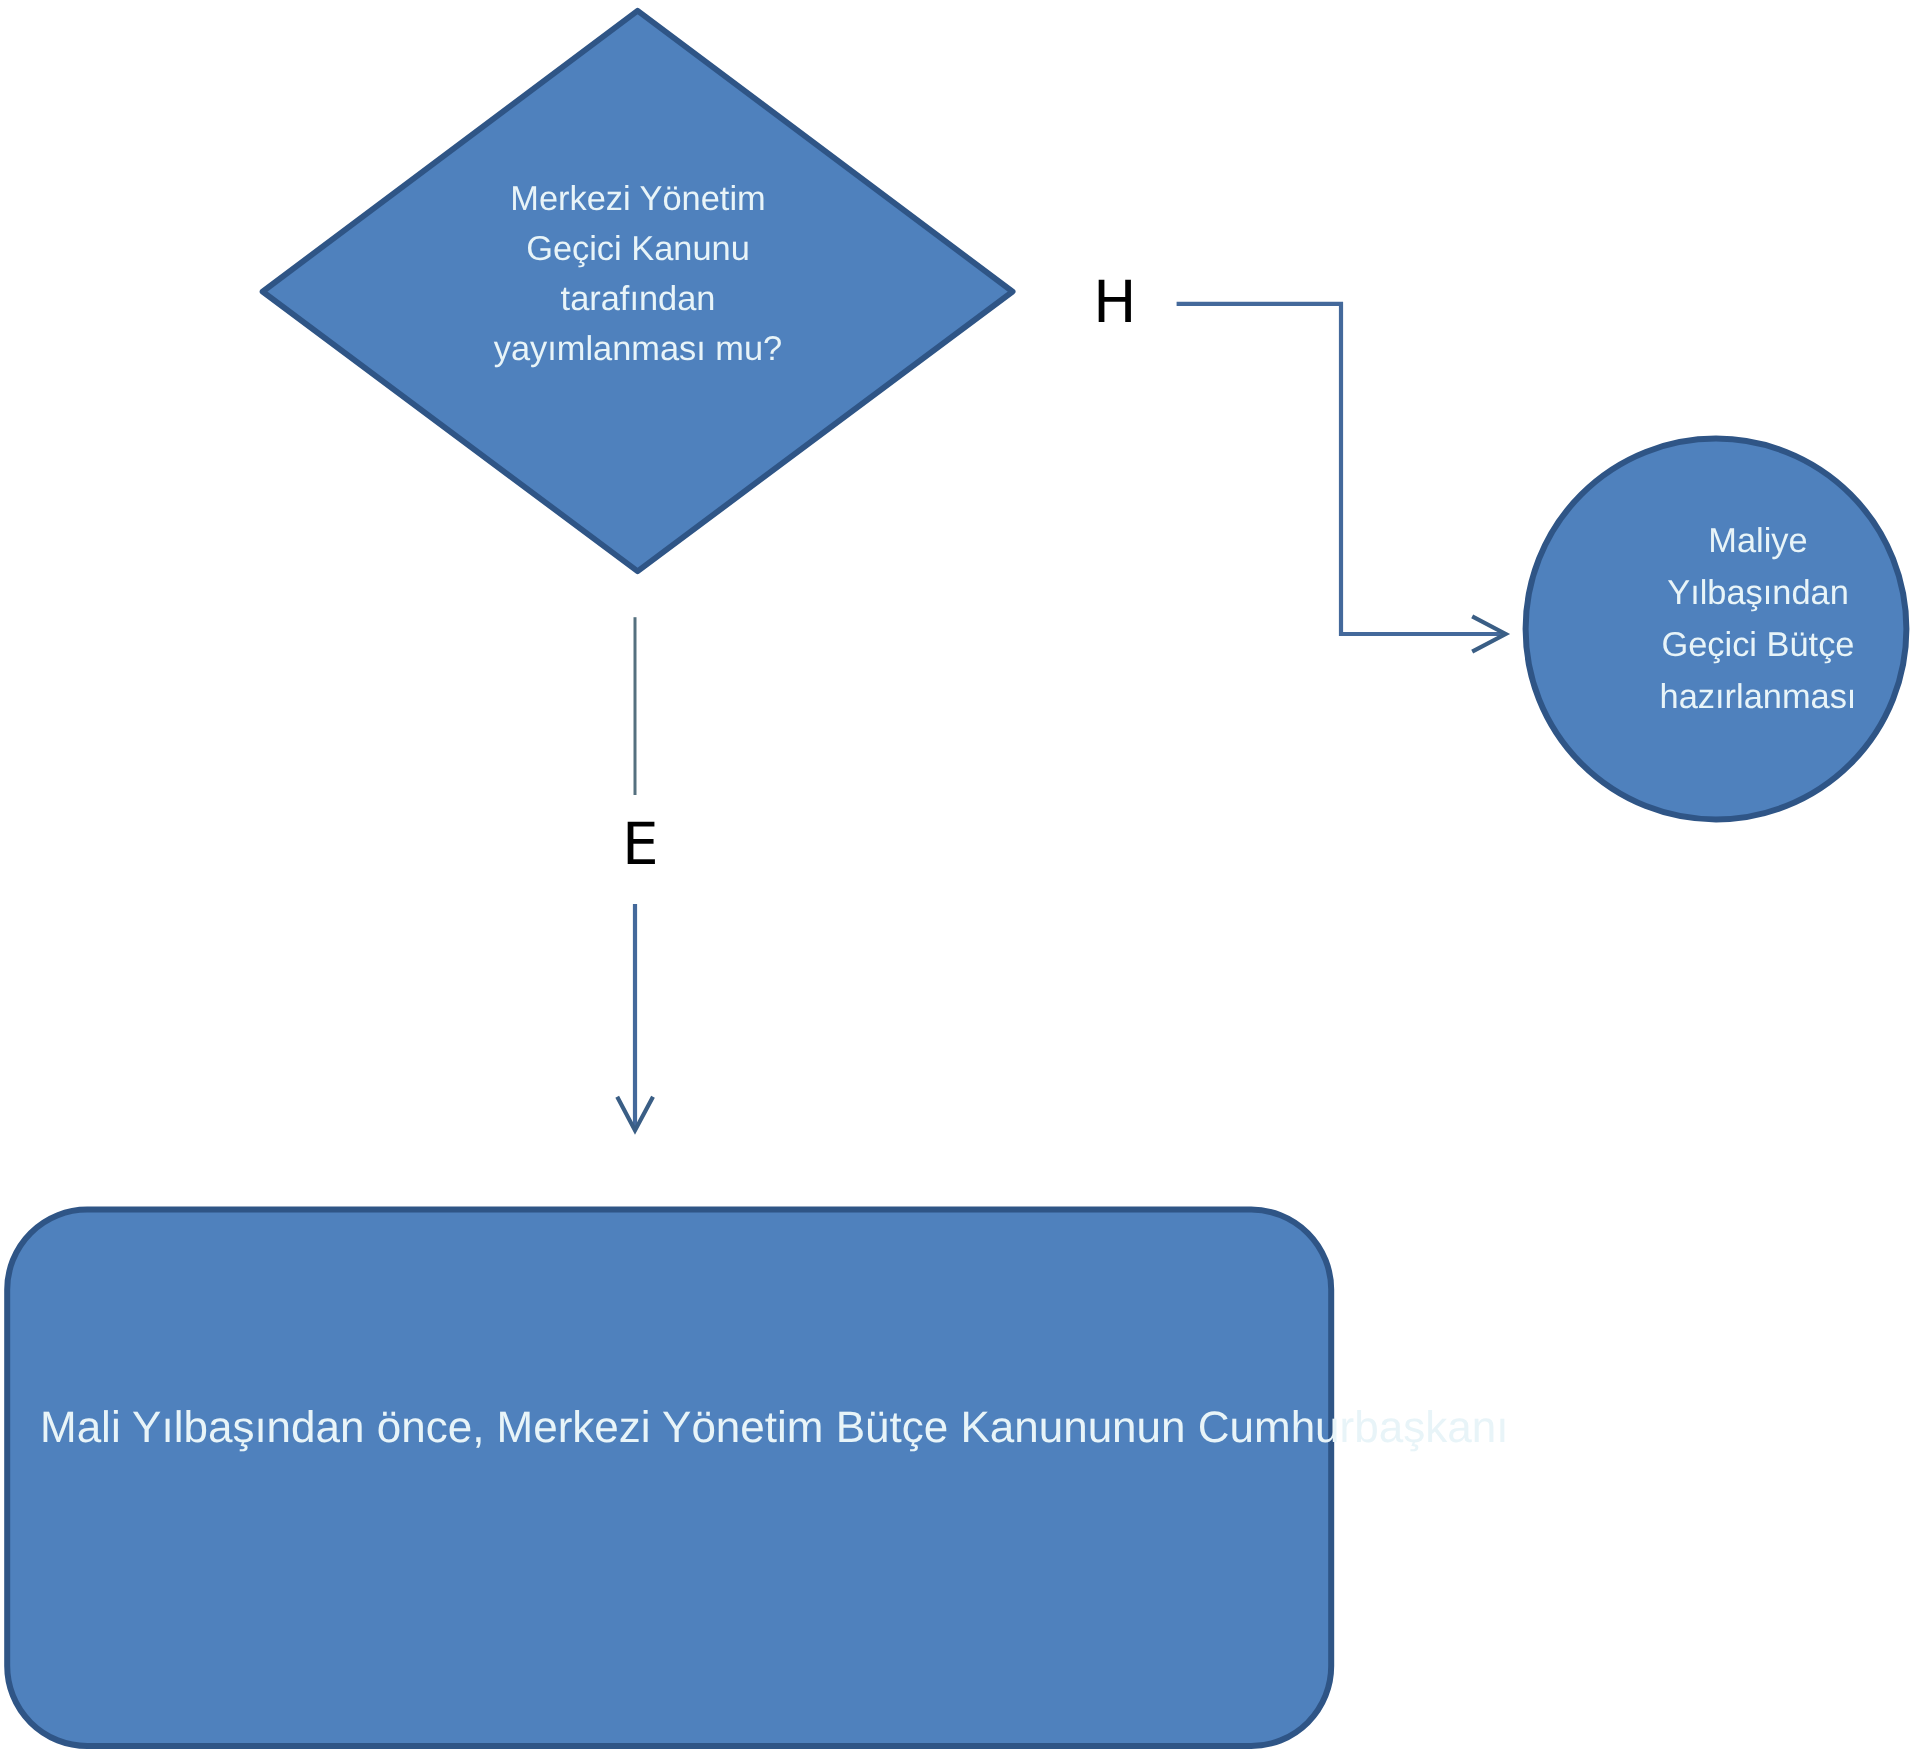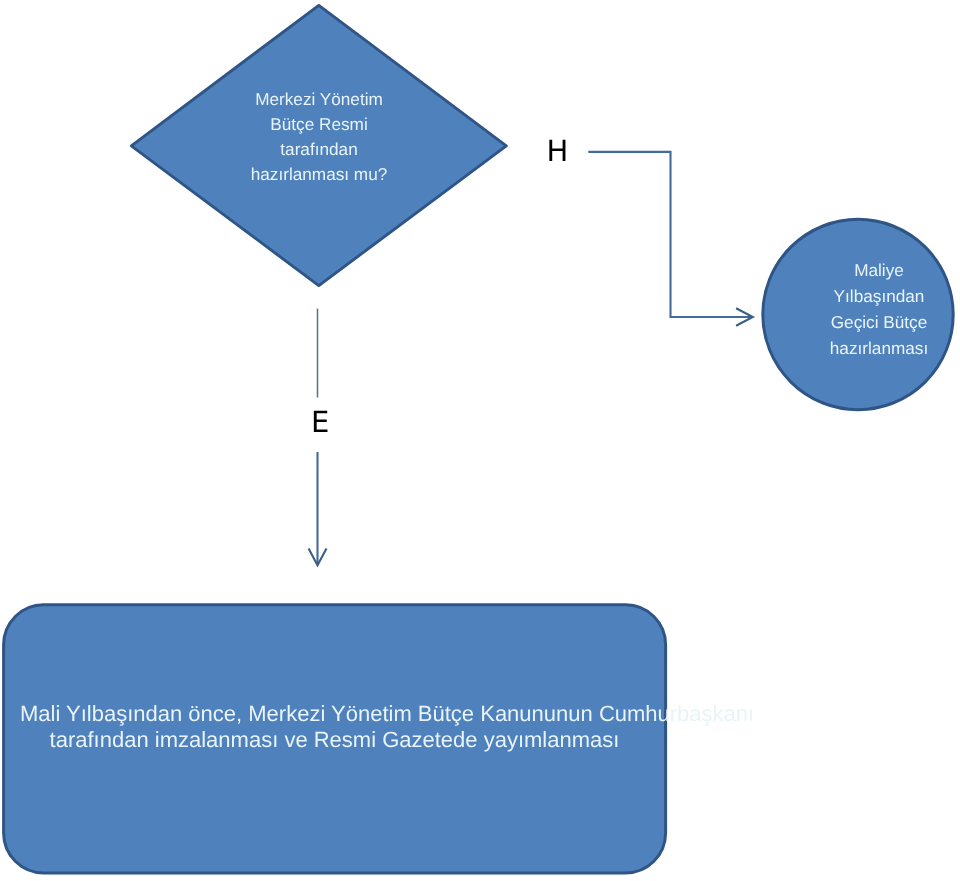--- a/index.html
+++ b/index.html
@@ -33,32 +33,31 @@
   <svg class="layer" viewBox="0 0 960 881">
     <path d="M588.3 151.9 H670.5 V317 H751.5" fill="none" stroke="#44699B" stroke-width="2.1"></path>
     <path d="M736.1 308.2 L752.8 317 L736.1 325.8" fill="none" stroke="#3A5E85" stroke-width="2.1" stroke-linecap="butt"></path>
     <line x1="317.5" y1="308.6" x2="317.5" y2="397.5" stroke="#55707f" stroke-width="1.5"></line>
     <path d="M317.5 452 V564.6" fill="none" stroke="#44699B" stroke-width="2.1"></path>
     <path d="M308.6 548.4 L317.5 565.2 L326.5 548.4" fill="none" stroke="#3A5E85" stroke-width="2.1" stroke-linecap="butt"></path>
   </svg>
 
   <div class="shape-text" id="decision-text">
     <div>Merkezi Yönetim</div>
-    <div>Bütçe Resmi</div>
+    <div>Geçici Kanunu</div>
     <div>tarafından</div>
-    <div>hazırlanması mu?</div>
+    <div>yayımlanması mu?</div>
   </div>
 
   <div class="shape-text" id="circle-text">
     <div>Maliye</div>
     <div>Yılbaşından</div>
     <div>Geçici Bütçe</div>
     <div>hazırlanması</div>
   </div>
 
   <div class="shape-text" id="final-text">
     <div>Mali Yılbaşından önce, Merkezi Yönetim Bütçe Kanununun Cumhurbaşkanı</div>
-    <div>tarafından imzalanması ve Resmi Gazetede yayımlanması</div>
   </div>
 
   <div class="branch-label" id="label-no">H</div>
   <div class="branch-label" id="label-yes">E</div>
 </div>
 
 </body></html>

